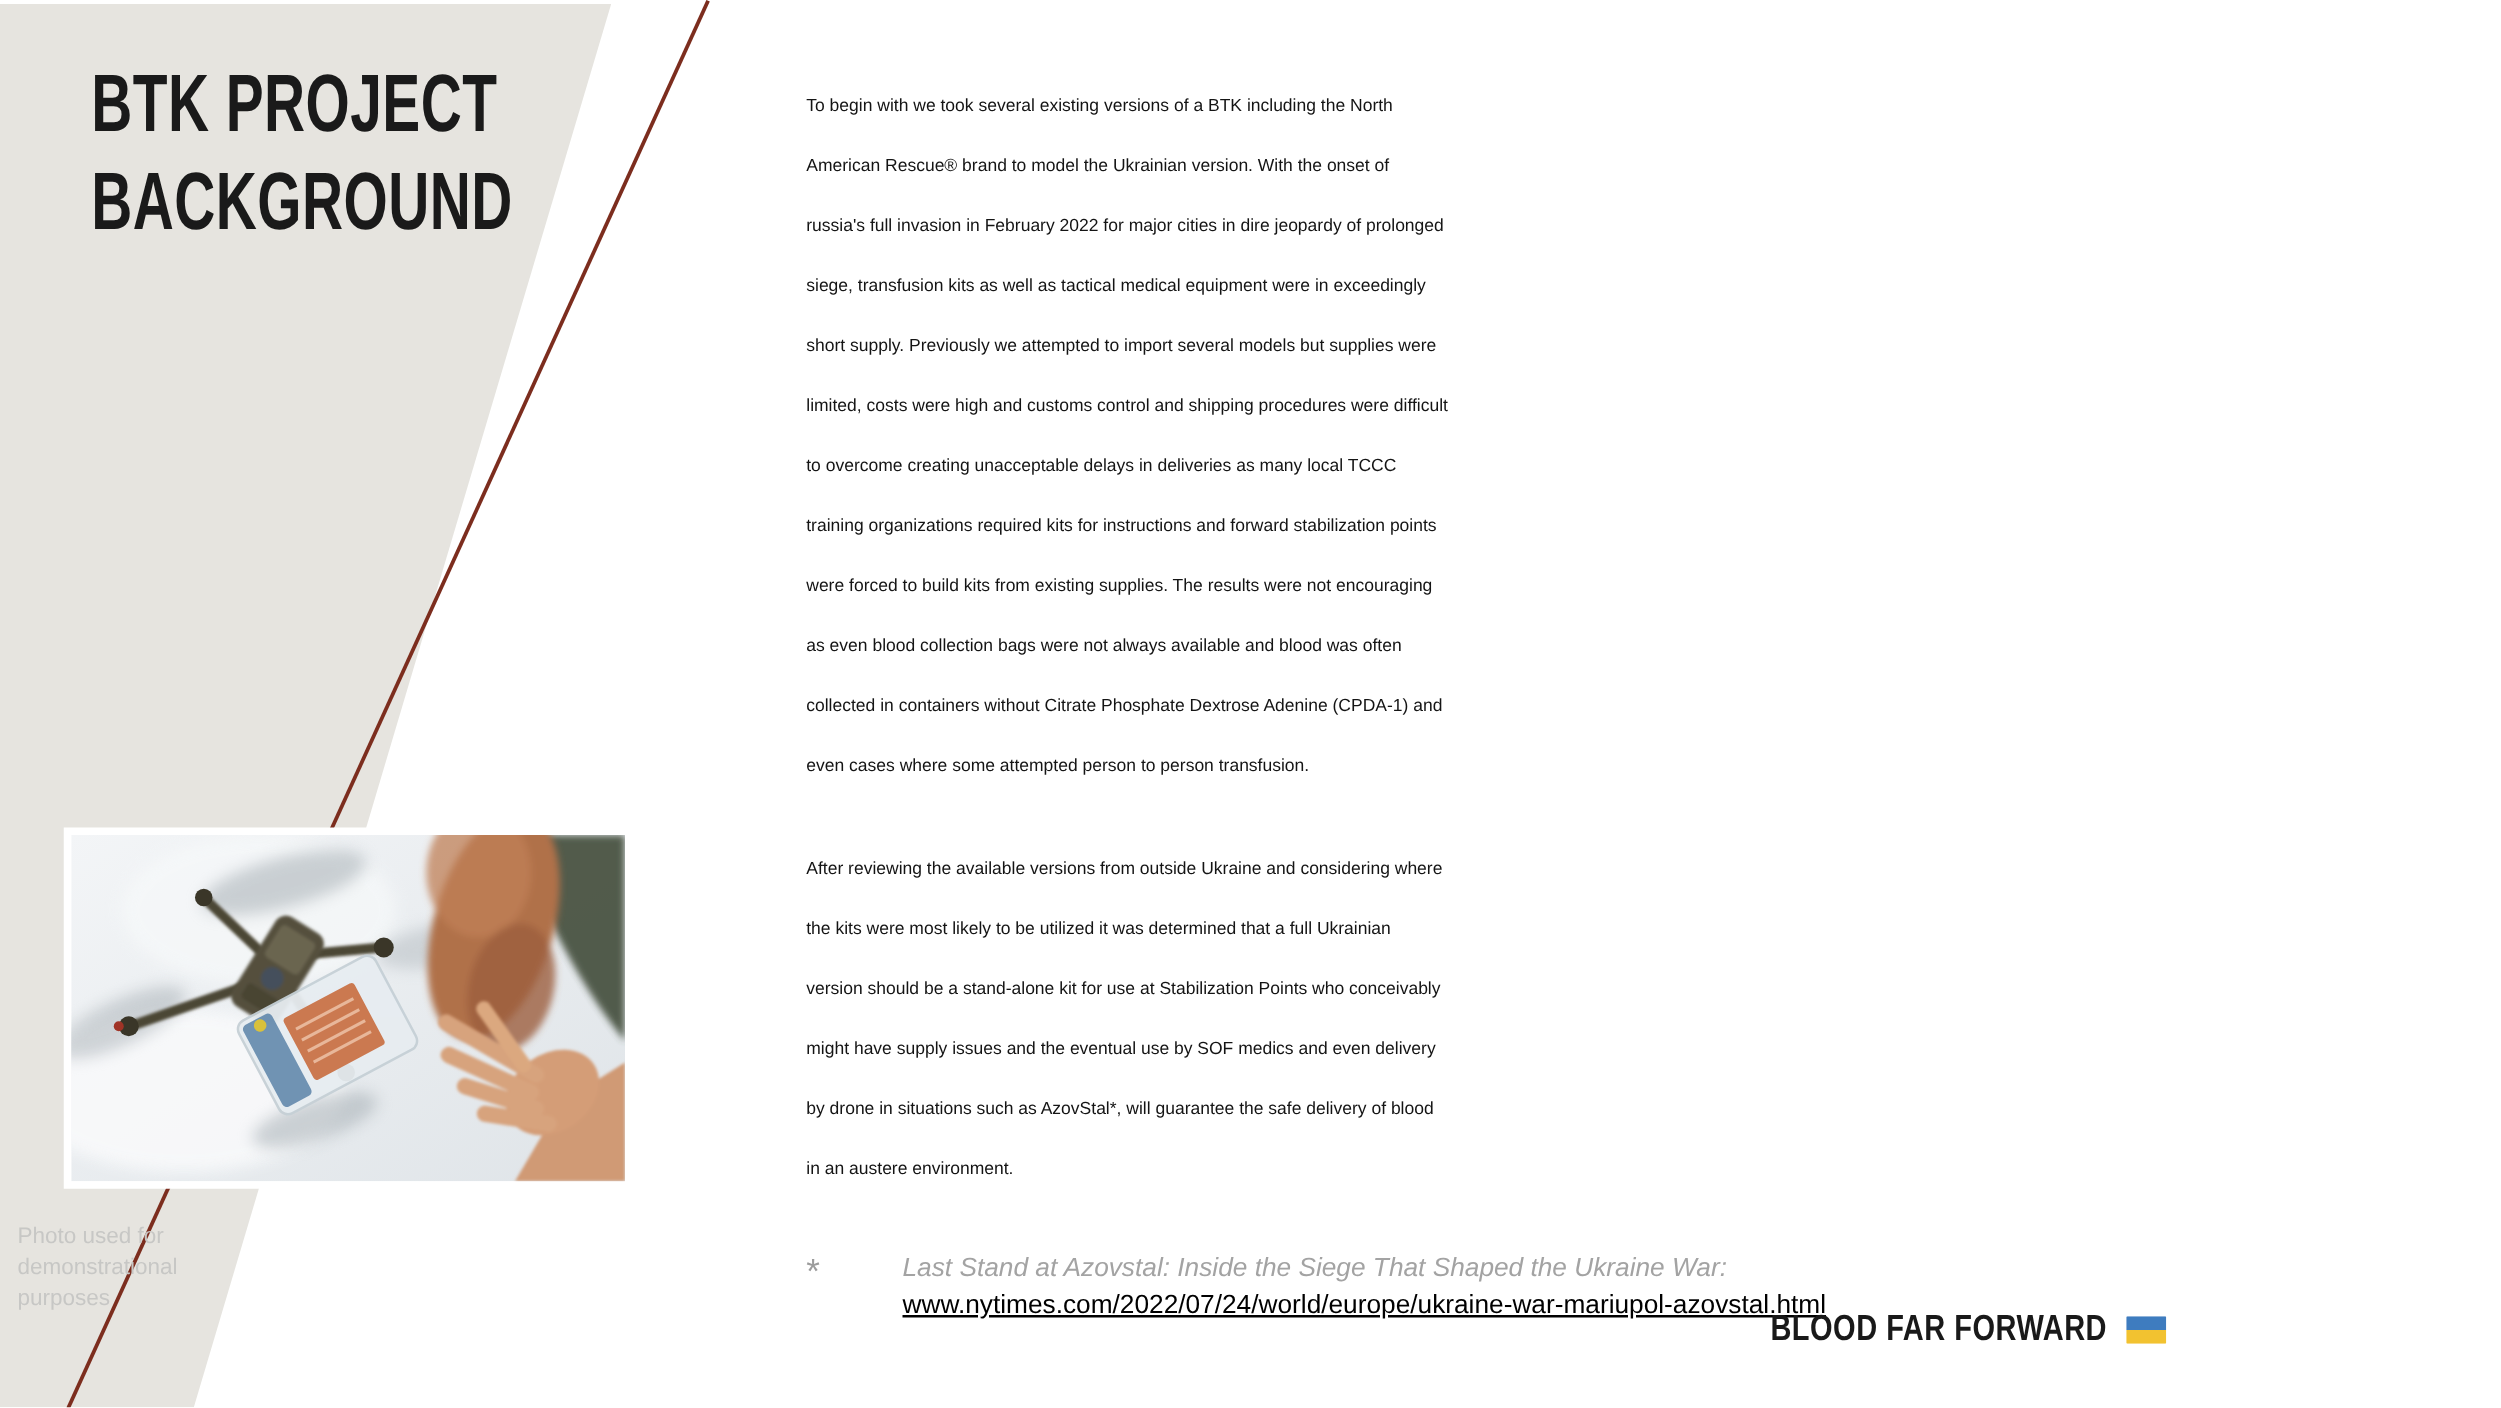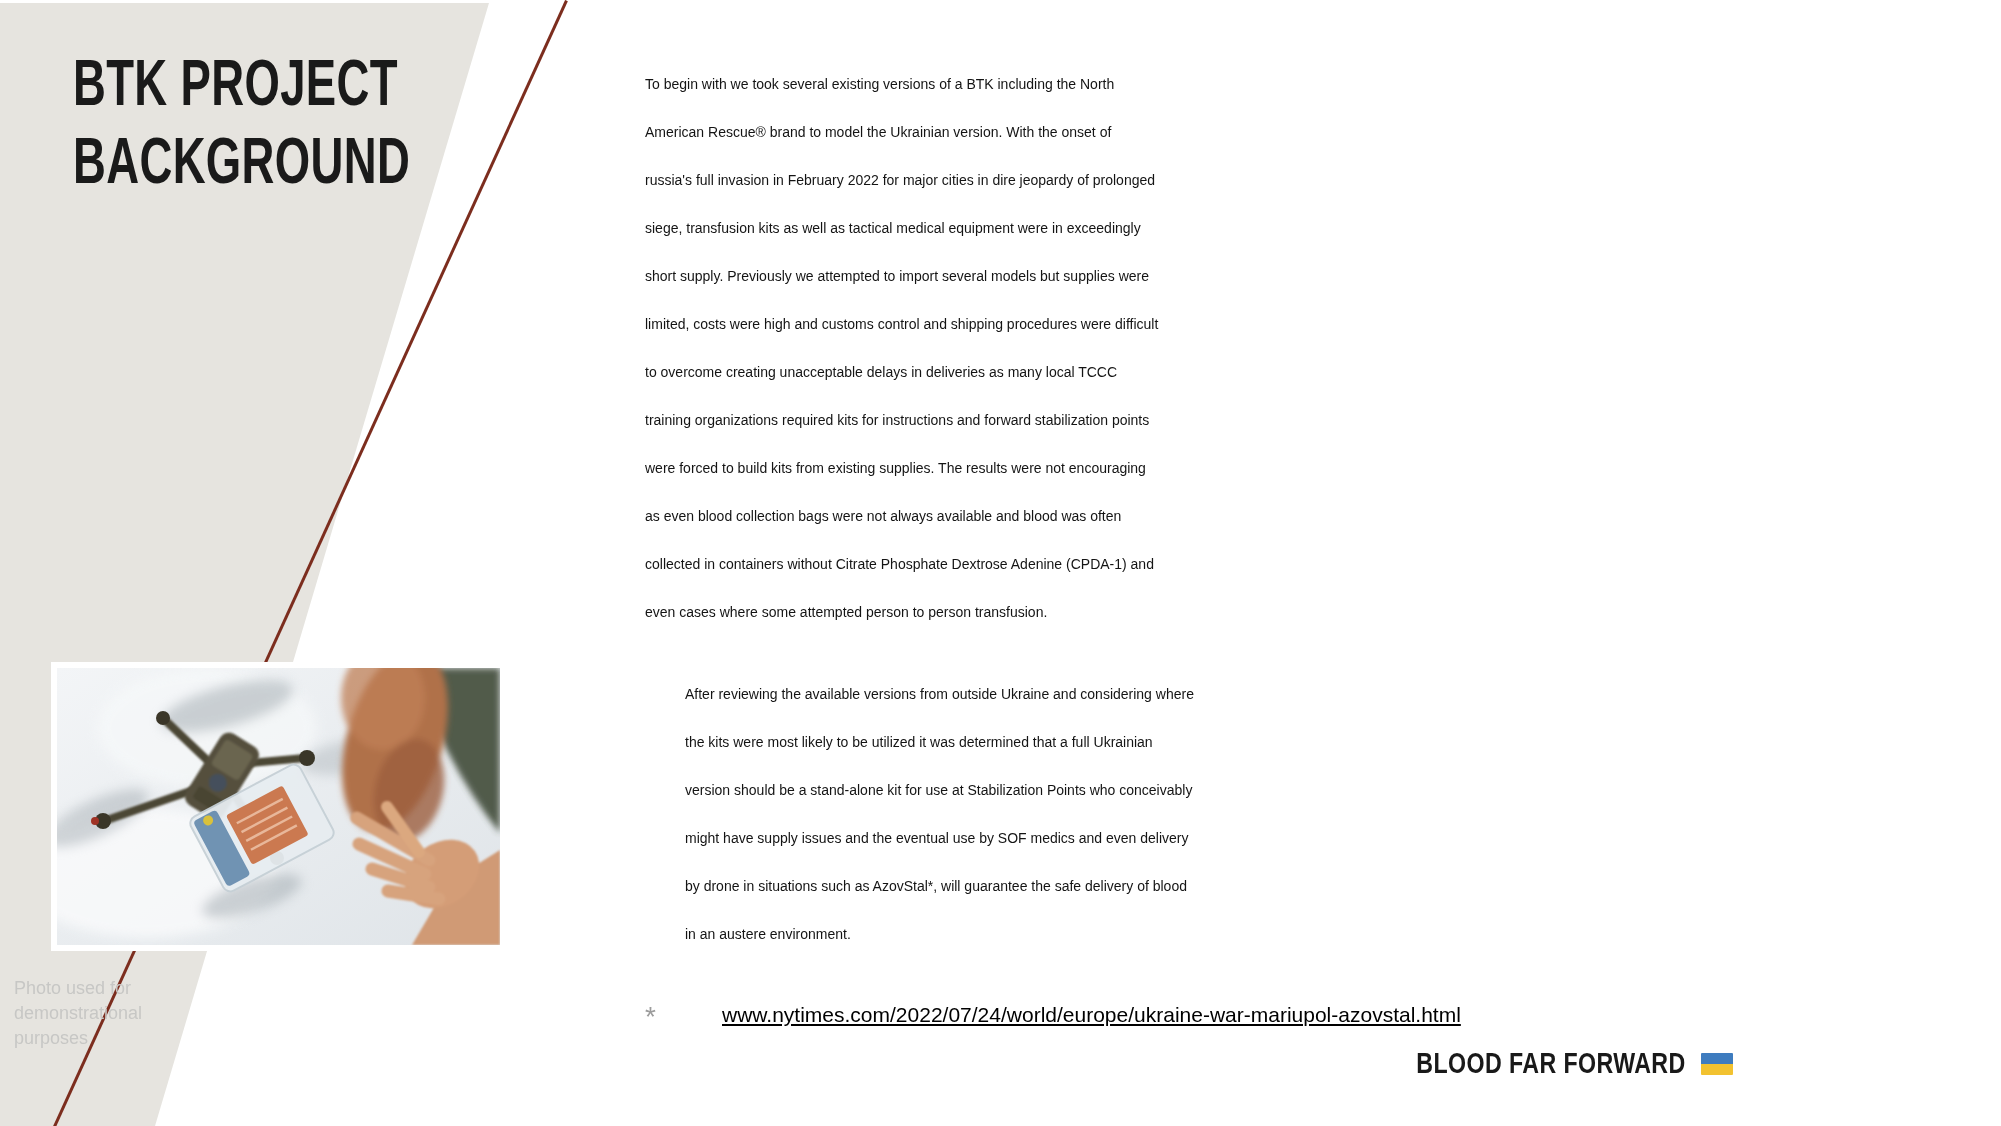--- a/index.html
+++ b/index.html
@@ -31,21 +31,21 @@
   .photo svg{display:block;width:443px;height:277px;}
   .caption{
     position:absolute;right:1511px;top:976px;width:260px;text-align:left;
     font-size:18px;line-height:25px;color:#c7c7c5;white-space:pre-line;z-index:4;
   }
   .body-text{
     position:absolute;left:645px;top:60px;width:900px;
     font-size:14px;line-height:48px;color:#141414;
   }
   .body-text p{margin:0;white-space:pre-line;}
-  .body-text p + p{margin-top:34px;margin-left:40px;}
+  .body-text p + p{margin-top:34px;}
   .footnote{position:absolute;left:645px;top:1000px;width:900px;z-index:4;}
   .footnote .marker{
     position:absolute;left:0;top:2px;font-size:28px;color:#9c9c9c;line-height:29px;
   }
   .fn-text{margin-left:77px;}
   .citation{font-style:italic;color:#a3a3a3;font-size:21px;line-height:29px;}
   .fn-link{color:#000000;font-size:21px;line-height:29px;text-decoration:underline;cursor:pointer;}
   .brand{
     position:absolute;right:52px;top:1047px;display:flex;align-items:center;gap:15px;z-index:4;justify-content:center;
   }
@@ -170,20 +170,21 @@
 the kits were most likely to be utilized it was determined that a full Ukrainian
 version should be a stand-alone kit for use at Stabilization Points who conceivably
 might have supply issues and the eventual use by SOF medics and even delivery
 by drone in situations such as AzovStal*, will guarantee the safe delivery of blood
 in an austere environment.</p>
   </div>
 
   <div class="footnote">
     <span class="marker">*</span>
     <div class="fn-text">
+      <div class="citation">Last Stand at Azovstal: Inside the Siege That Shaped the Ukraine War:</div>
       <a class="fn-link" href="#">www.nytimes.com/2022/07/24/world/europe/ukraine-war-mariupol-azovstal.html</a>
     </div>
   </div>
 
   <div class="brand">
     <span class="brand-text">BLOOD FAR FORWARD</span>
     <span class="flag">
       <span class="flag-top"></span>
       <span class="flag-bottom"></span>
     </span>

